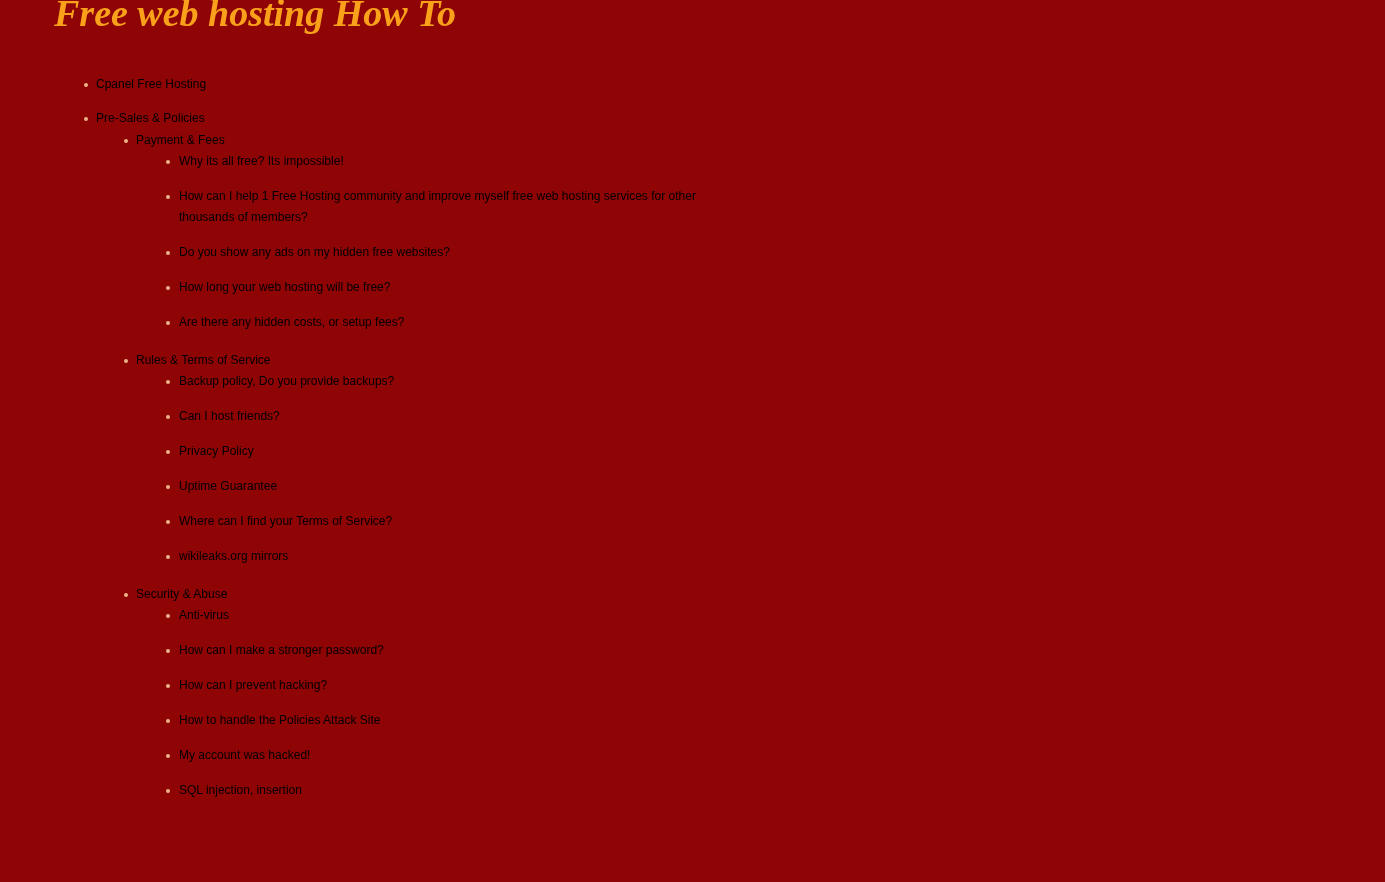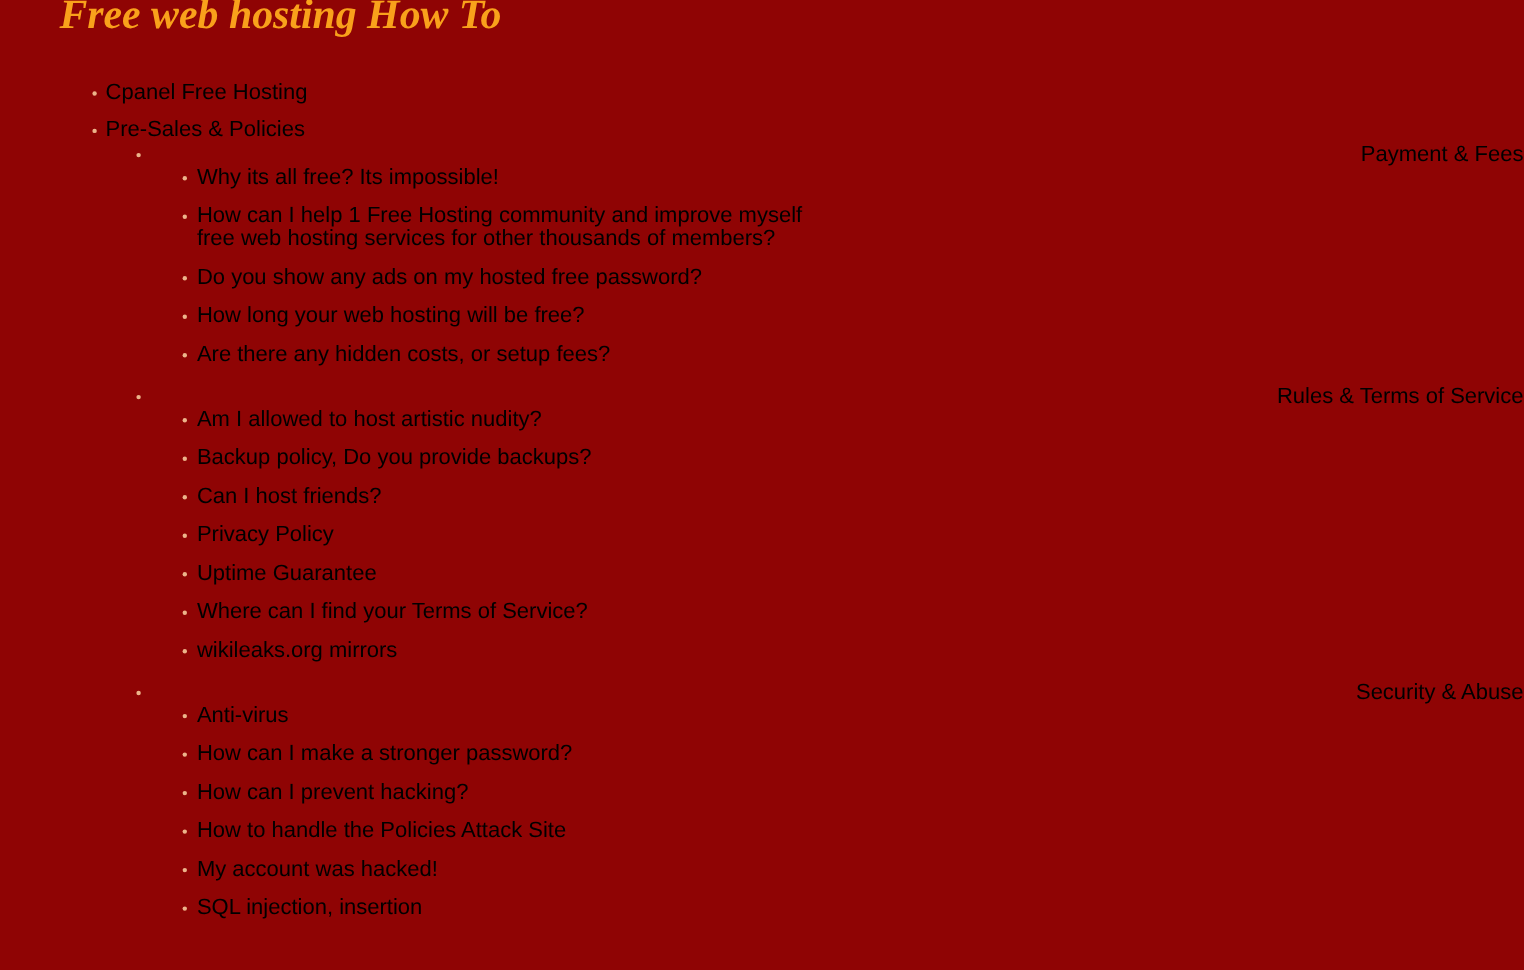--- a/index.html
+++ b/index.html
@@ -53,21 +53,21 @@
   li.node {
     position: relative;
     margin: 0;
     padding: 0;
   }
 
   .row {
     position: relative;
     padding-left: 18px;
     color: #e8821c;
-    font-size: 20px;
+    font-size: 12px;
     line-height: 21px;
     font-family: "Liberation Sans", sans-serif;
   }
 
   .bullet {
     position: absolute;
     left: 4px;
     top: 9px;
     width: 4px;
     height: 4px;
@@ -89,21 +89,20 @@
   ul.level-1 > li.node:last-child {
     margin-bottom: 4px;
   }
 
   
   ul.level-2 {
     padding-left: 40px;
   }
   ul.level-2 > li.node > .row {
     padding-left: 16px;
-    text-align: right;
   }
   ul.level-2 > li.node {
     margin-bottom: 13px;
   }
   ul.level-2 > li.node:last-child {
     margin-bottom: 0;
   }
 
   
   ul.level-3 {
@@ -155,36 +154,33 @@
             <li class="node has-children">
               <a class="row" style="display: block; text-decoration: none; color: inherit;"><span class="bullet"></span><span>Payment &amp; Fees</span></a>
               <ul class="lvl level-3">
                 <li class="node">
                   <a class="row" style="display: block; text-decoration: none; color: inherit;"><span class="bullet"></span><span>Why its all free? Its impossible!</span></a>
                 </li>
                 <li class="node">
                   <a class="row" style="display: block; text-decoration: none; color: inherit;"><span class="bullet"></span><span>How can I help 1 Free Hosting community and improve myself free web hosting services for other thousands of members?</span></a>
                 </li>
                 <li class="node">
-                  <a class="row" style="display: block; text-decoration: none; color: inherit;"><span class="bullet"></span><span>Do you show any ads on my hosted free password?</span></a>
+                  <a class="row" style="display: block; text-decoration: none; color: inherit;"><span class="bullet"></span><span>Do you show any ads on my hidden free websites?</span></a>
                 </li>
                 <li class="node">
                   <a class="row" style="display: block; text-decoration: none; color: inherit;"><span class="bullet"></span><span>How long your web hosting will be free?</span></a>
                 </li>
                 <li class="node">
                   <a class="row" style="display: block; text-decoration: none; color: inherit;"><span class="bullet"></span><span>Are there any hidden costs, or setup fees?</span></a>
                 </li>
               </ul>
             </li>
             <li class="node has-children">
               <a class="row" style="display: block; text-decoration: none; color: inherit;"><span class="bullet"></span><span>Rules &amp; Terms of Service</span></a>
               <ul class="lvl level-3">
-                <li class="node">
-                  <a class="row" style="display: block; text-decoration: none; color: inherit;"><span class="bullet"></span><span>Am I allowed to host artistic nudity?</span></a>
-                </li>
                 <li class="node">
                   <a class="row" style="display: block; text-decoration: none; color: inherit;"><span class="bullet"></span><span>Backup policy, Do you provide backups?</span></a>
                 </li>
                 <li class="node">
                   <a class="row" style="display: block; text-decoration: none; color: inherit;"><span class="bullet"></span><span>Can I host friends?</span></a>
                 </li>
                 <li class="node">
                   <a class="row" style="display: block; text-decoration: none; color: inherit;"><span class="bullet"></span><span>Privacy Policy</span></a>
                 </li>
                 <li class="node">

